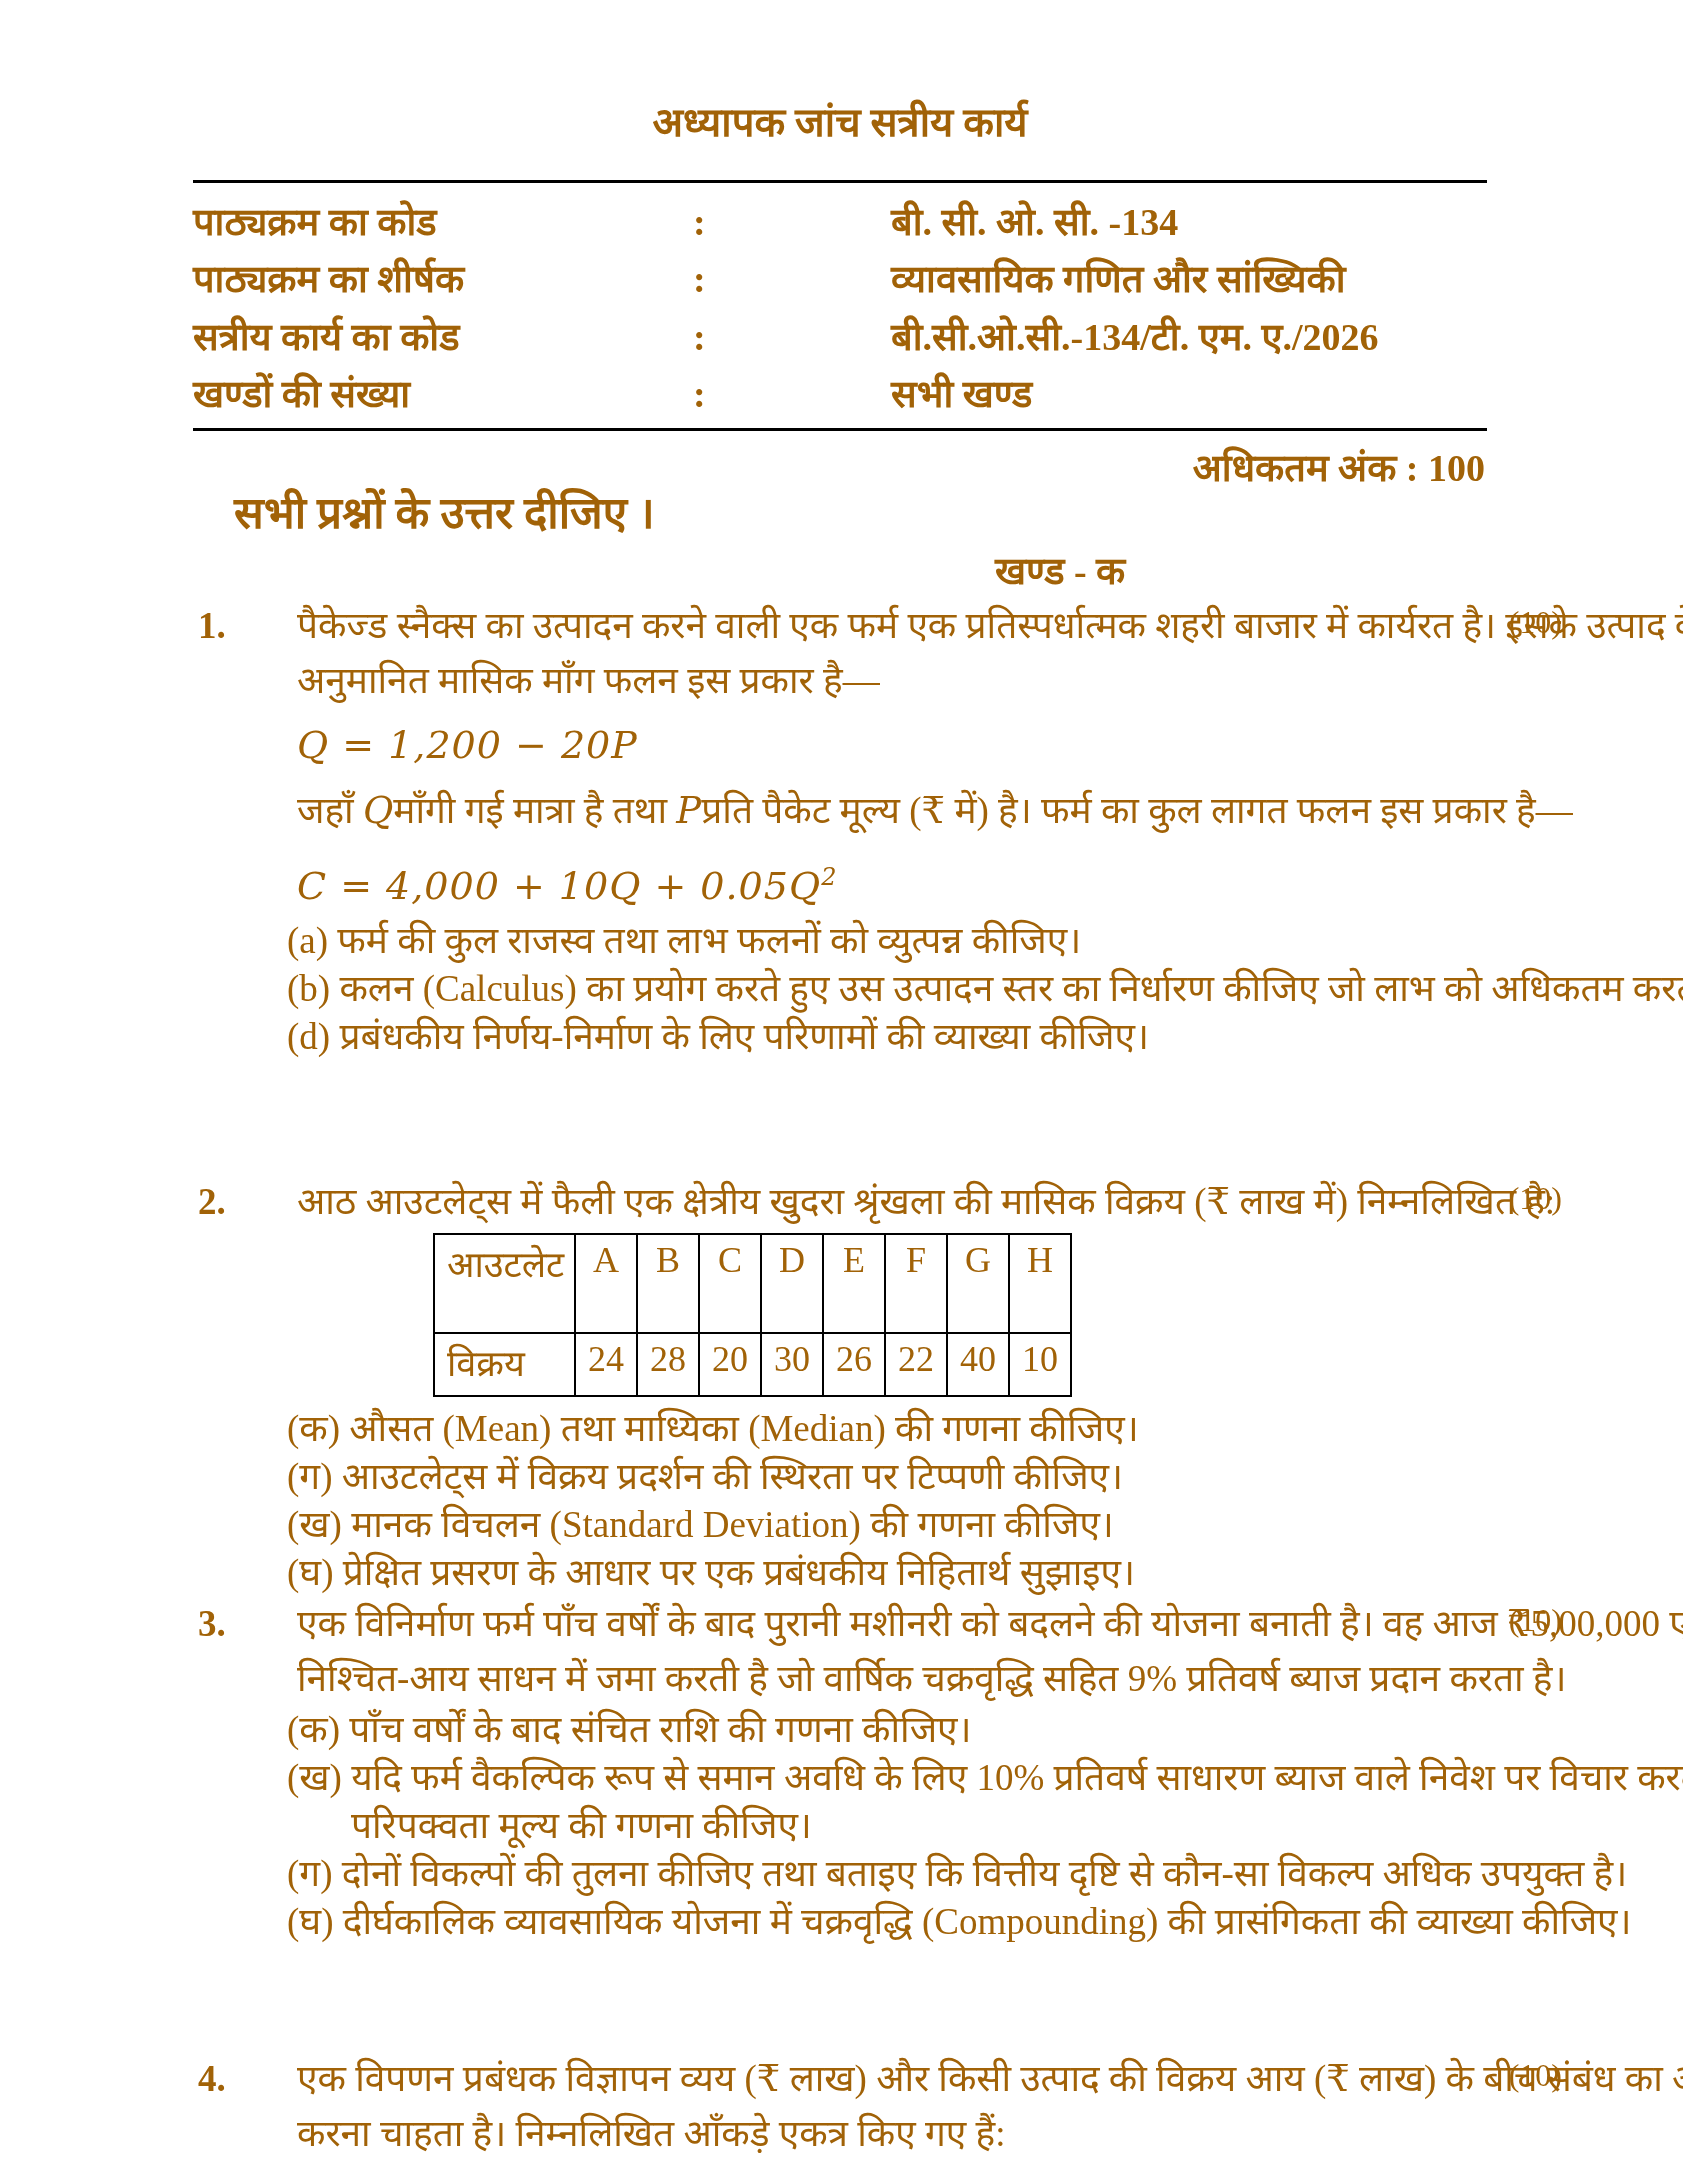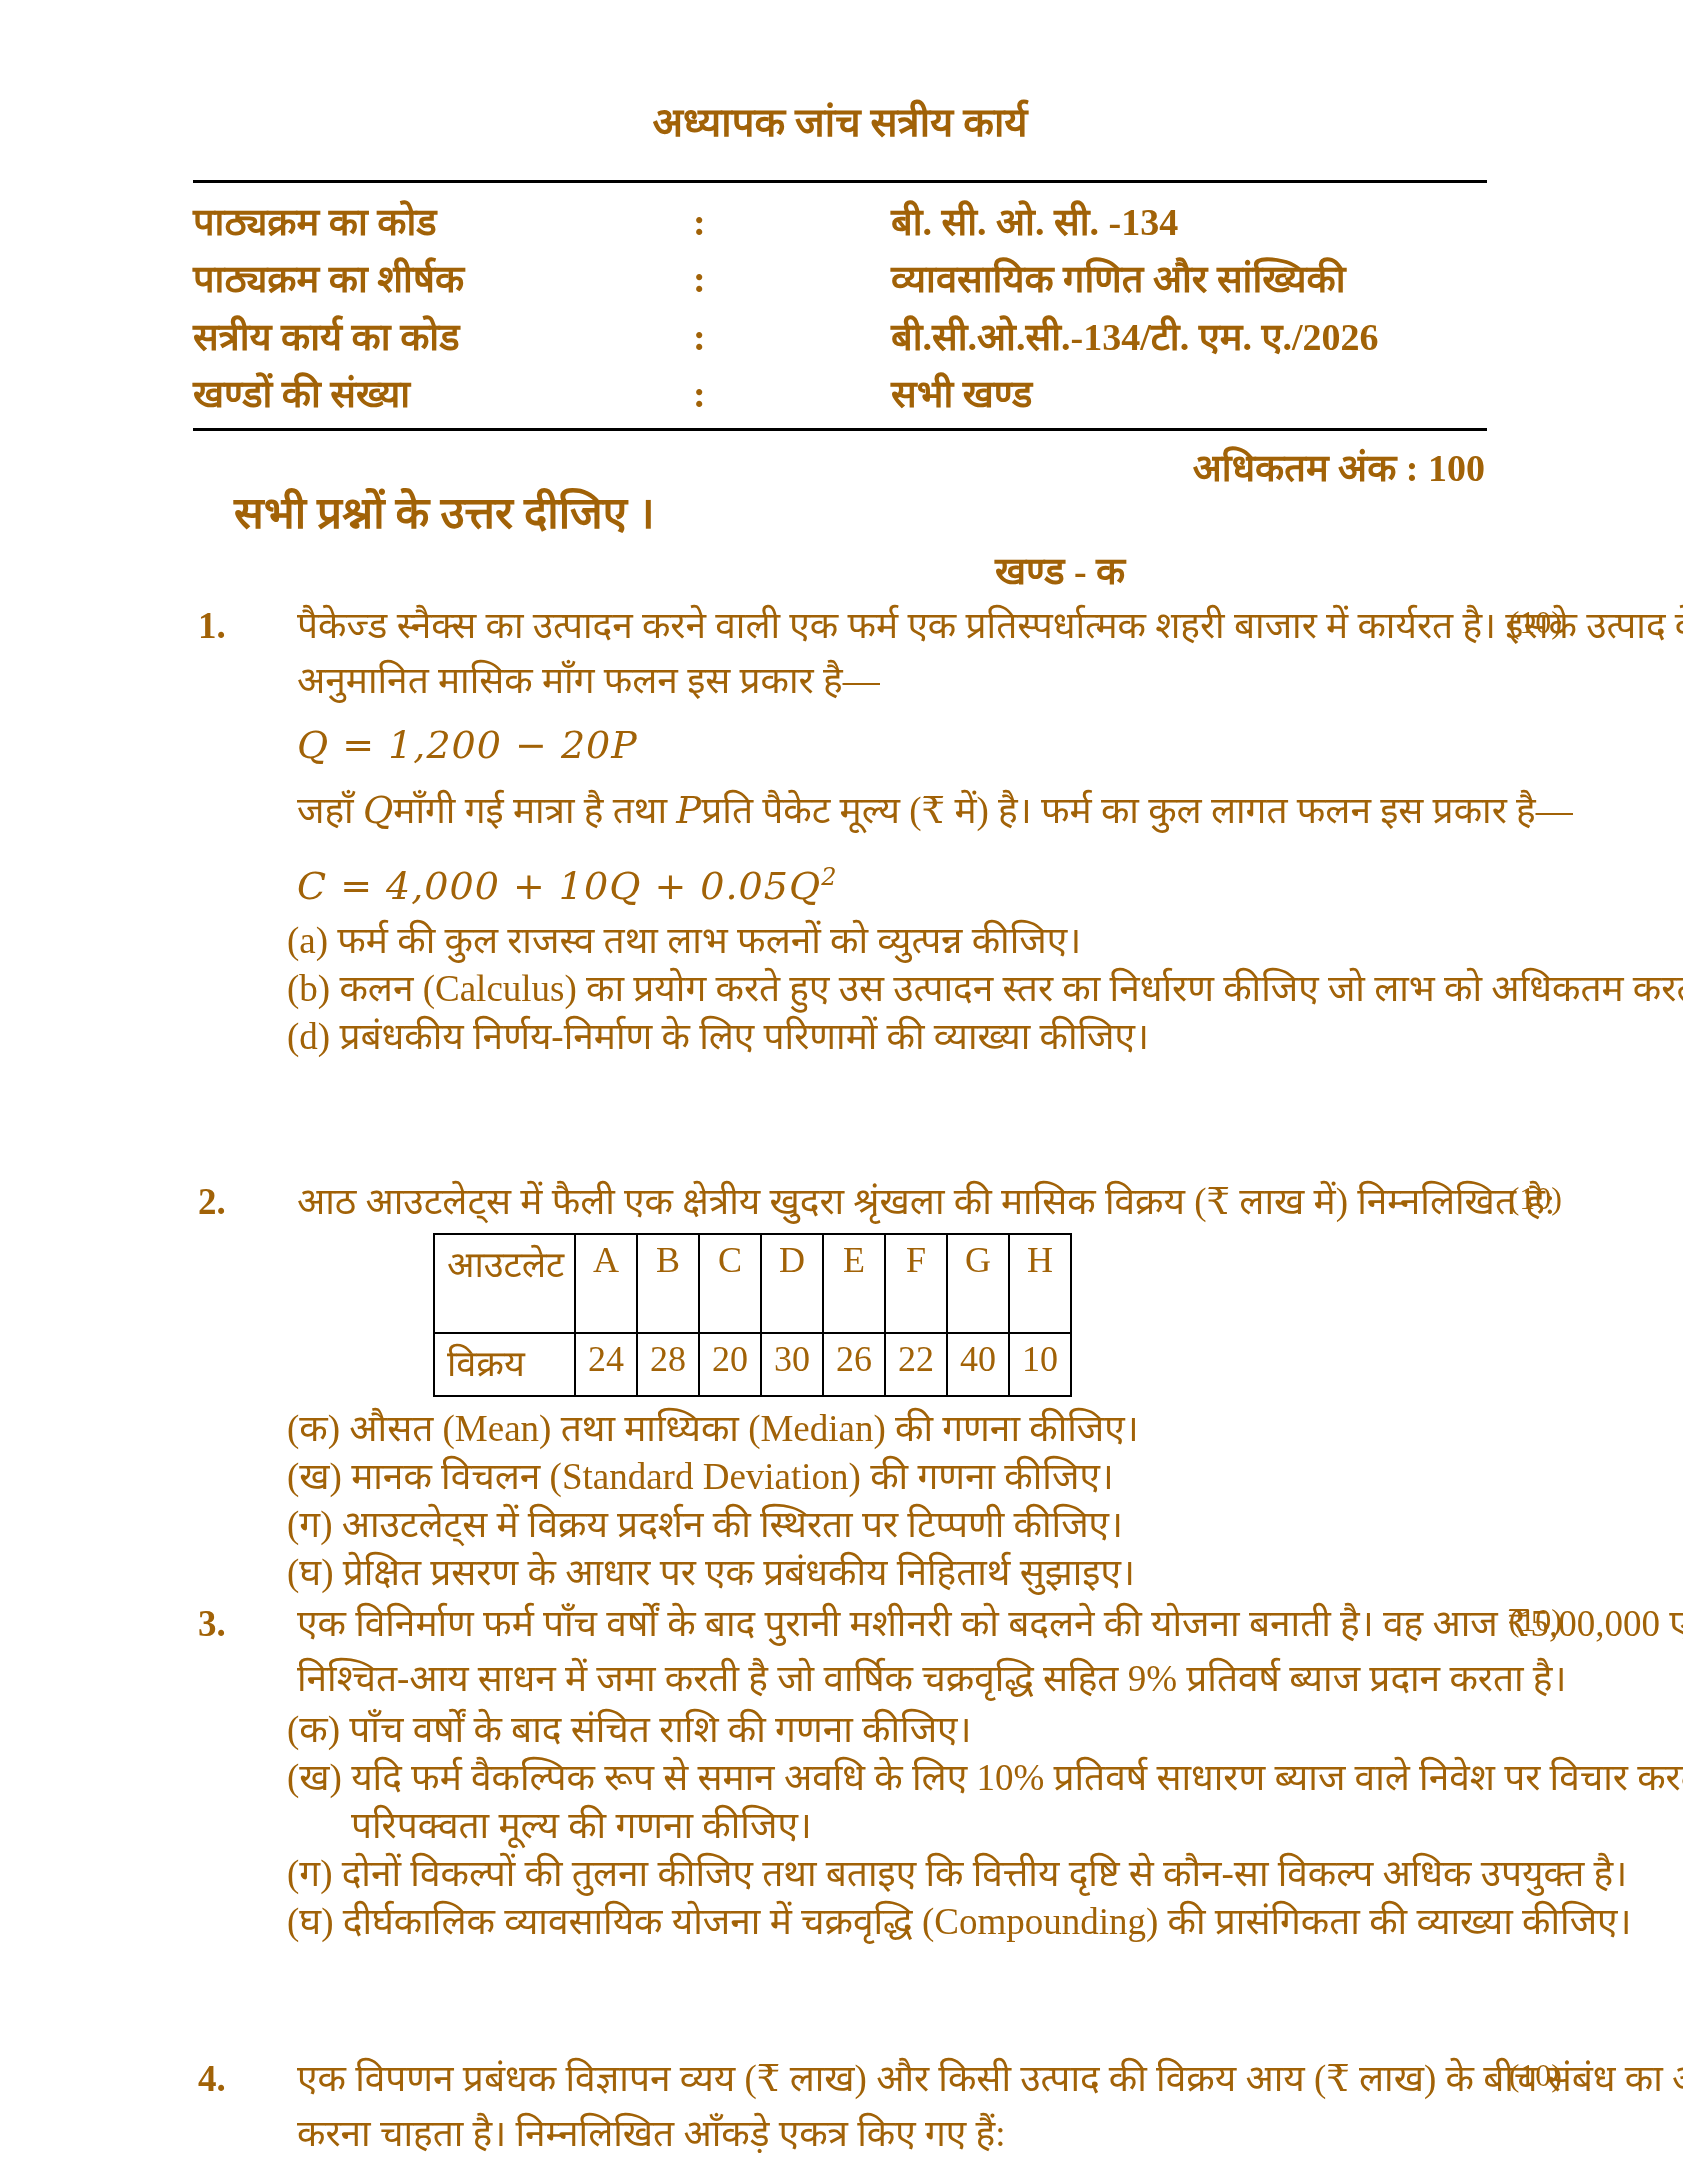--- a/index.html
+++ b/index.html
@@ -124,22 +124,22 @@
           <td class="cd">30</td>
           <td class="cd">26</td>
           <td class="cd">22</td>
           <td class="cd">40</td>
           <td class="cd">10</td>
         </tr>
       </tbody>
         </table>
       <div class="parts parts-after-table">
         <div class="pline">(क) औसत (Mean) तथा माध्यिका (Median) की गणना कीजिए।</div>
+        <div class="pline">(ग) आउटलेट्स में विक्रय  प्रदर्शन की स्थिरता पर टिप्पणी कीजिए।</div>
         <div class="pline">(ख) मानक विचलन (Standard Deviation) की गणना कीजिए।</div>
-        <div class="pline">(ग) आउटलेट्स में विक्रय  प्रदर्शन की स्थिरता पर टिप्पणी कीजिए।</div>
         <div class="pline">(घ) प्रेक्षित प्रसरण के आधार पर एक प्रबंधकीय निहितार्थ सुझाइए।</div>
       </div>
     </div>
   </div>
 
   <div class="question" style="top:1596px">
     <div class="qnum">3.</div>
     <div class="qmarks">(10)</div>
     <div class="qbody">
       <div class="qline">एक विनिर्माण फर्म पाँच वर्षों के बाद पुरानी मशीनरी को बदलने की योजना बनाती है। वह आज ₹5,00,000 एक</div>

